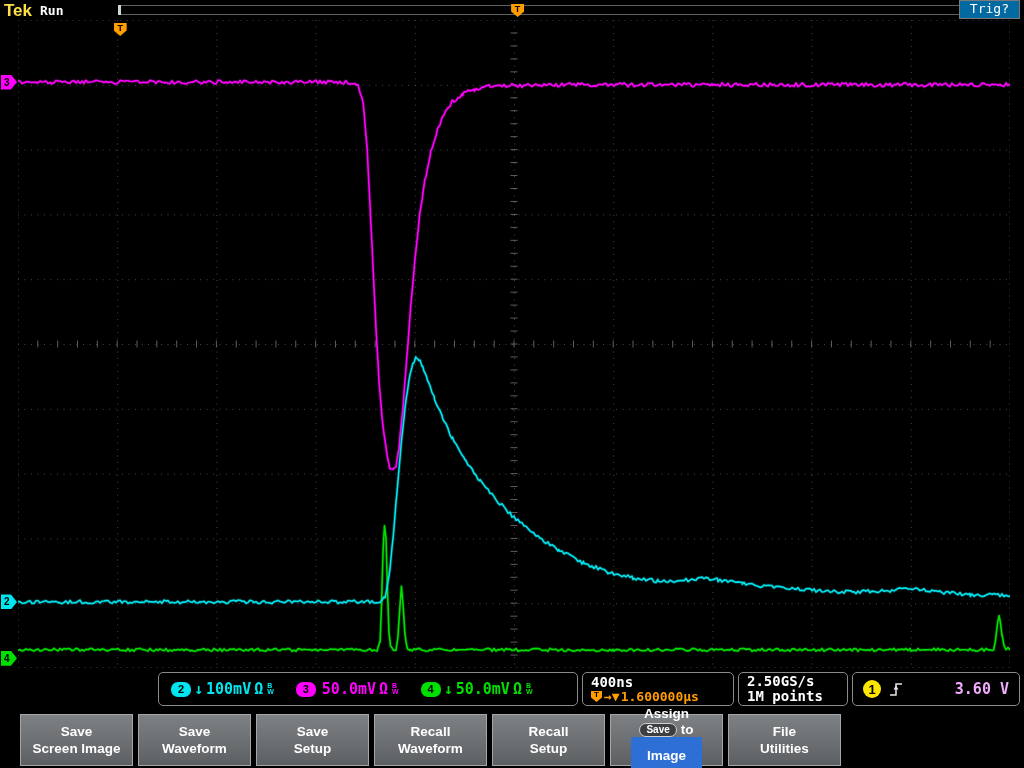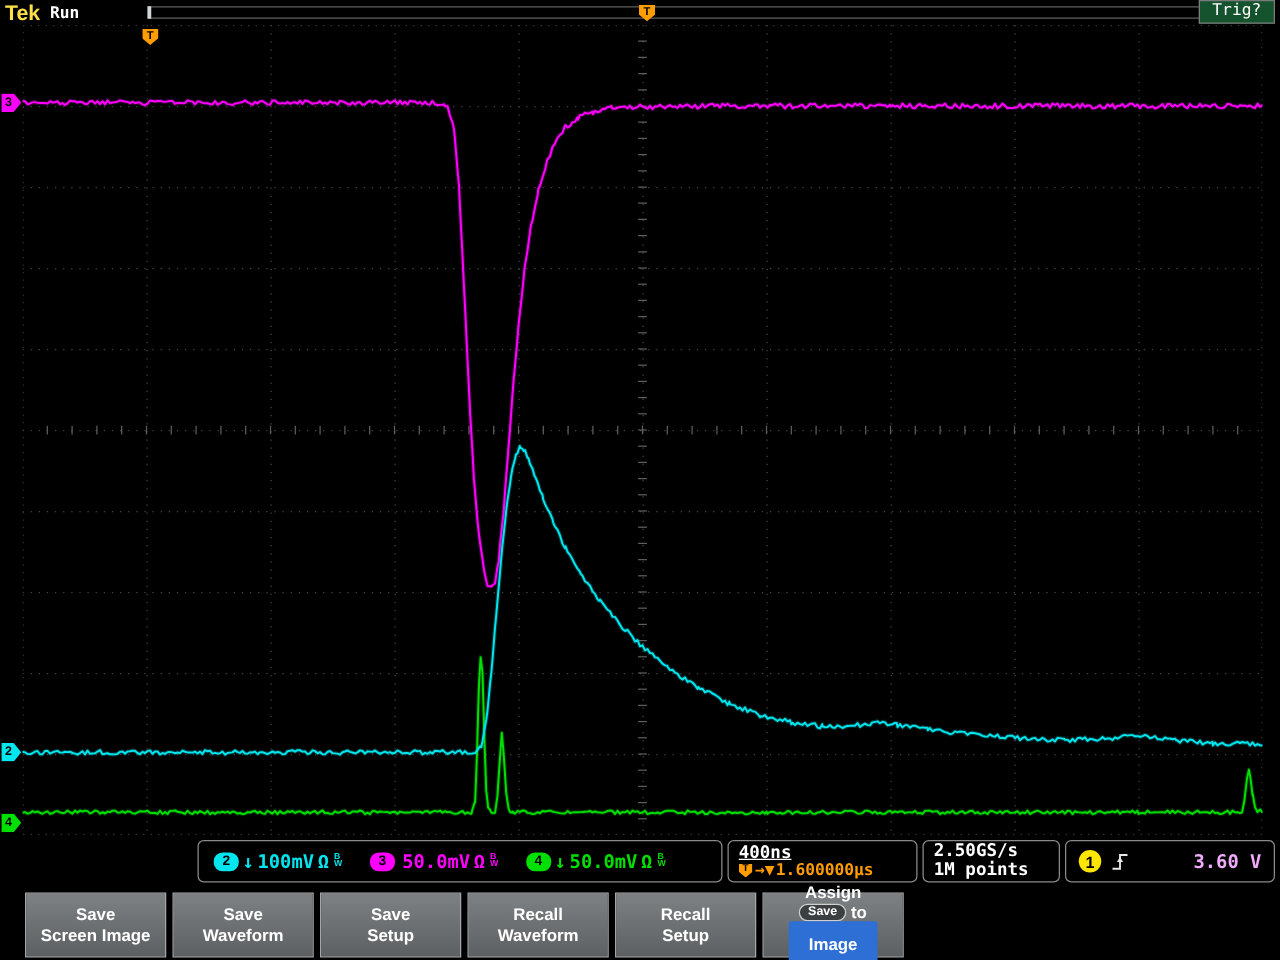--- a/index.html
+++ b/index.html
@@ -10,39 +10,39 @@
   .logo{position:absolute;left:4px;top:1px;font:bold 17px "Liberation Sans",sans-serif;color:#fde047;}
   .acq-status{position:absolute;left:40px;top:3px;font:bold 13px "DejaVu Sans Mono",monospace;}
   .record-bar{position:absolute;left:118px;top:5px;width:894px;height:10px;
               border:1px solid #5f5f5f;background:#000;box-sizing:border-box;}
   .record-bar::before,.record-bar::after{content:"";position:absolute;top:-1px;width:3px;height:10px;background:#cfd6da;}
   .record-bar::before{left:-1px}.record-bar::after{right:-1px}
   .t-marker{position:absolute;width:13px;height:13px;background:#ff9d00;color:#000;
             font:bold 9px "Liberation Sans",sans-serif;text-align:center;line-height:10px;
             clip-path:polygon(0 0,100% 0,100% 58%,50% 100%,0 58%);z-index:5;}
   .trig-status{position:absolute;right:4px;top:0;height:17px;line-height:16px;padding:0 10px;
-               border:1px solid #7a7a7a;font:13px "DejaVu Sans Mono",monospace;background:#14532d;}
+               border:1px solid #7a7a7a;font:13px "DejaVu Sans Mono",monospace;background:#0369a1;}
 
   
   .graticule{position:absolute;left:18px;top:20px;width:992px;height:648px;}
   .ch-marker{position:absolute;left:1px;width:16px;height:15px;color:#000;box-sizing:border-box;
              font:bold 10px "Liberation Sans",sans-serif;display:flex;align-items:center;padding-left:3px;
              clip-path:polygon(0 0,62% 0,100% 50%,62% 100%,0 100%);z-index:4;}
 
   
   .sbox{position:absolute;top:672px;height:34px;box-sizing:border-box;background:#000;
         border:1px solid #8a8a8a;border-radius:5px;display:flex;align-items:center;}
   .box-ch{left:158px;width:420px;padding:0 12px;gap:22px;}
   .ch-read{display:flex;align-items:center;gap:3px;font:bold 15px "DejaVu Sans Mono",monospace;white-space:nowrap;}
   .badge{min-width:20px;height:15px;border-radius:7px;color:#000;padding:0 4px;box-sizing:border-box;
          font:bold 11px "Liberation Sans",sans-serif;display:flex;align-items:center;justify-content:center;}
   .bw{display:inline-flex;flex-direction:column;font:bold 7px "Liberation Sans",sans-serif;line-height:6px;margin-left:1px;}
   .bw i{font-style:normal;}
   .box-horiz{left:582px;width:152px;flex-direction:column;align-items:flex-start;justify-content:center;padding:1px 8px;}
-  .horiz-l1{font:bold 14px "DejaVu Sans Mono",monospace;line-height:15px;color:#fff;text-decoration:underline;}
+  .horiz-l1{font:bold 14px "DejaVu Sans Mono",monospace;line-height:15px;color:#fff;}
   .horiz-l2{display:flex;align-items:center;gap:1px;color:#ff9d00;font:bold 13px "DejaVu Sans Mono",monospace;line-height:14px;}
   .t-icon{width:11px;height:11px;background:#ff9d00;color:#000;font:bold 8px "Liberation Sans",sans-serif;
           text-align:center;line-height:8px;clip-path:polygon(0 0,100% 0,100% 58%,50% 100%,0 58%);margin-right:1px;}
   .box-acq{left:738px;width:110px;flex-direction:column;align-items:flex-start;justify-content:center;padding:1px 8px;}
   .box-acq span{font:bold 14px "DejaVu Sans Mono",monospace;line-height:15px;color:#fff;}
   .box-trig{left:852px;width:168px;padding:0 10px;gap:8px;}
   .badge-round{width:18px;height:18px;border-radius:50%;background:#ffe600;color:#000;flex:0 0 auto;
                font:bold 13px "Liberation Sans",sans-serif;display:flex;align-items:center;justify-content:center;}
   .trig-level{margin-left:auto;font:bold 15px "DejaVu Sans Mono",monospace;color:#f0abfc;}
 
@@ -280,15 +280,19 @@
       <span>Setup</span>
   </div>
   <div class="menu-btn" style="left:610px">
     <span>Assign</span>
     <span class="assign-mid">
       <span class="save-pill">Save</span>
       <span>to</span>
     </span>
     <span class="image-hl">Image</span>
   </div>
+  <div class="menu-btn" style="left:728px">
+    <span>File</span>
+      <span>Utilities</span>
+  </div>
 
 
 </div>
 
 </body></html>

